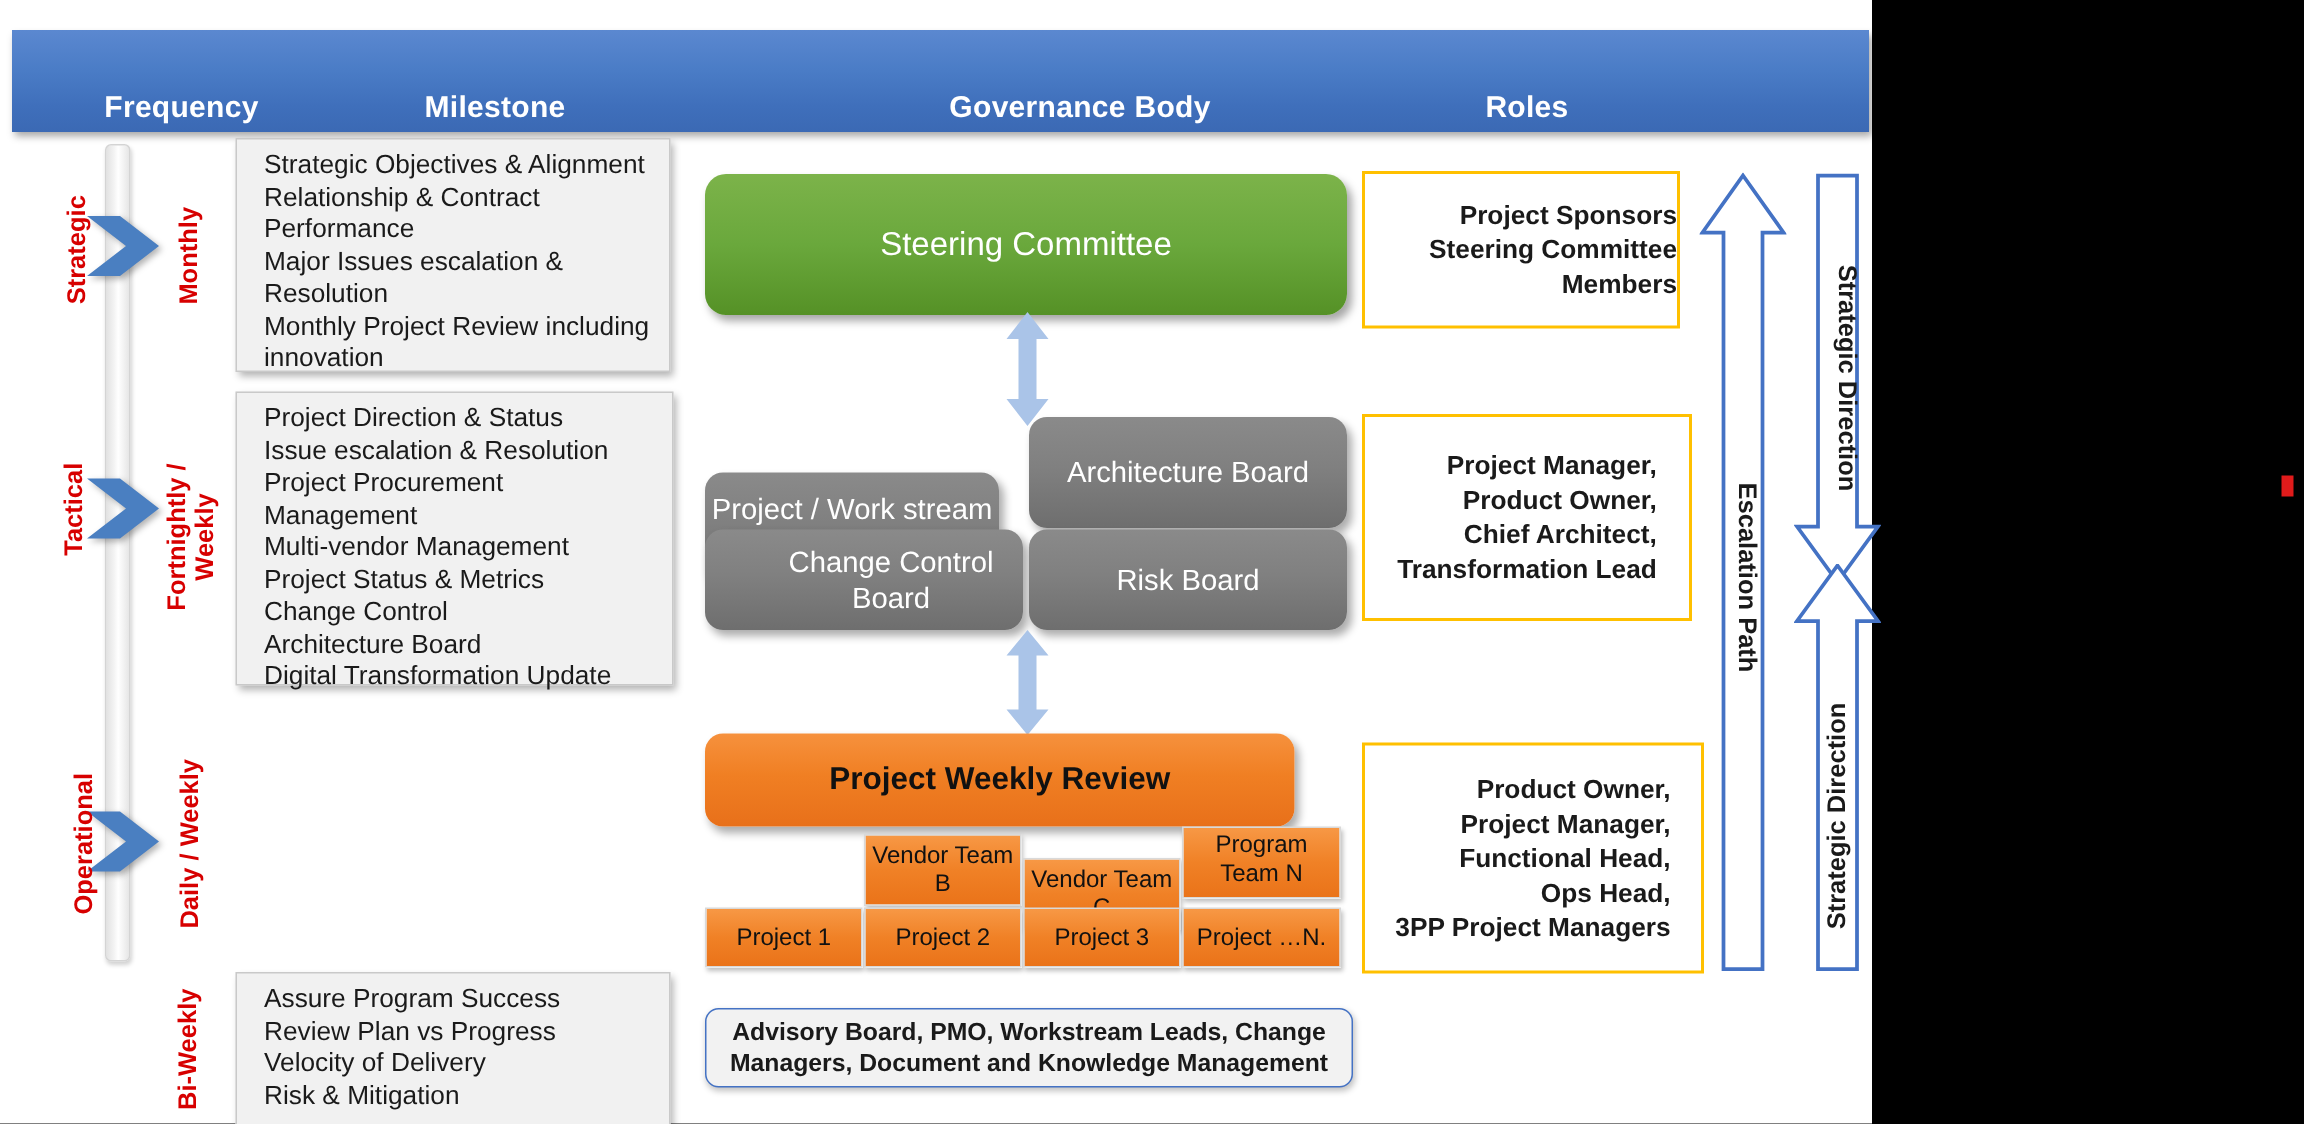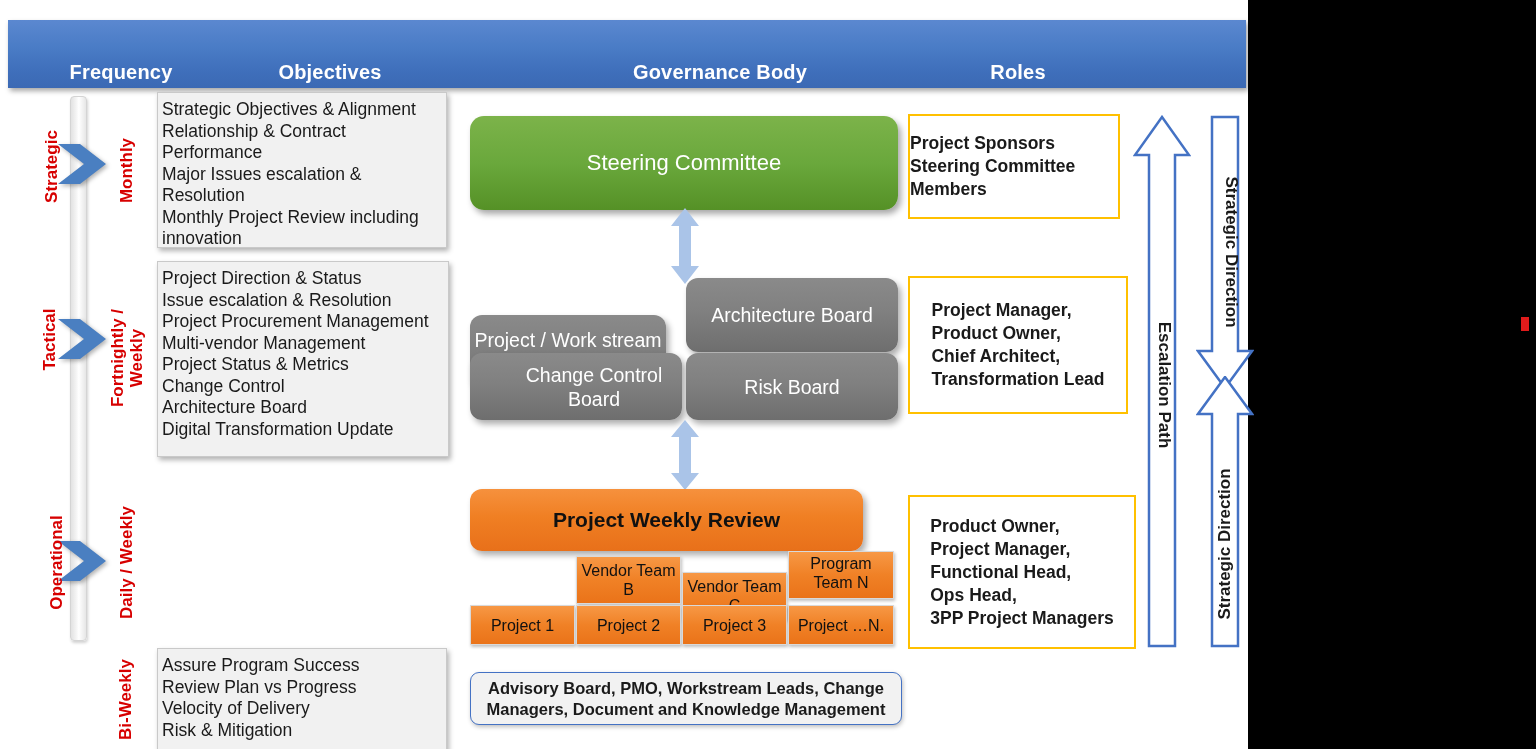--- a/index.html
+++ b/index.html
@@ -59,21 +59,21 @@
     transform-origin: center center;
   }
   .vlabel.rot { transform: rotate(-90deg); }
 
   
   .obj-box {
     position: absolute;
     background: #f1f1f1;
     border: 1px solid #c9c9c9;
     box-shadow: 2px 3px 5px rgba(0,0,0,.3);
-    padding: 6px 10px 6px 4px;
+    padding: 6px 10px 6px 18px;
     color: #1a1a1a;
     font-size: 17.5px;
     line-height: 21.5px;
   }
   .obj-box.centered { display: flex; flex-direction: column; justify-content: center; }
 
   
   #steering {
     position: absolute; left: 470px; top: 116px;
     width: 428px; height: 94px;
@@ -121,21 +121,21 @@
     color: #1a1a1a; font-size: 16.5px; line-height: 21px; font-weight: bold;
     box-shadow: 1px 2px 4px rgba(0,0,0,.25);
   }
 
   
   .role-box {
     position: absolute;
     border: 2px solid #ffc000;
     background: #ffffff;
     display: flex; align-items: center; justify-content: center;
-    text-align: left;
+    text-align: right;
     color: #1a1a1a; font-size: 17.5px; line-height: 23px; font-weight: bold;
   }
 
   
   .dbl-arrow { position: absolute; }
 
   
   .out-arrow { position: absolute; }
   .arrow-text {
     position: absolute;
@@ -154,21 +154,21 @@
     background: #e01b1b;
   }
 </style>
 </head>
 <body>
 
 <div id="canvas">
 
   <div id="header-bar">
     <div class="hdr-label" style="left:85px">Frequency</div>
-    <div class="hdr-label" style="left:294px">Objectives</div>
+    <div class="hdr-label" style="left:294px">Milestone</div>
     <div class="hdr-label" style="left:684px">Governance Body</div>
     <div class="hdr-label" style="left:982px">Roles</div>
   </div>
 
   <div id="freq-bar"></div>
 
   <div class="chevron" style="left:58px; top:140px;">
     <svg width="54" height="48" viewBox="0 0 54 48">
         <polygon points="0,4 22,4 48,24 22,44 0,44 26,24" fill="#4a7fc1"></polygon>
       </svg>

